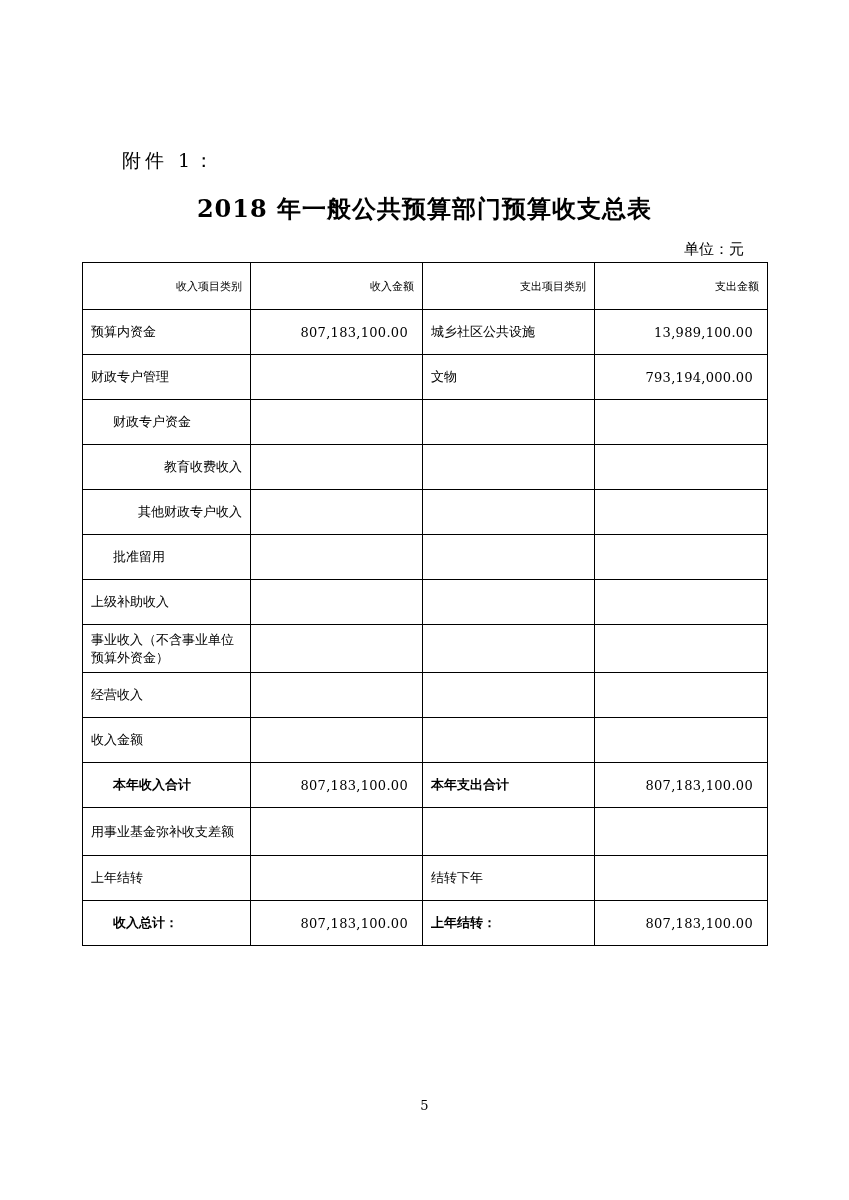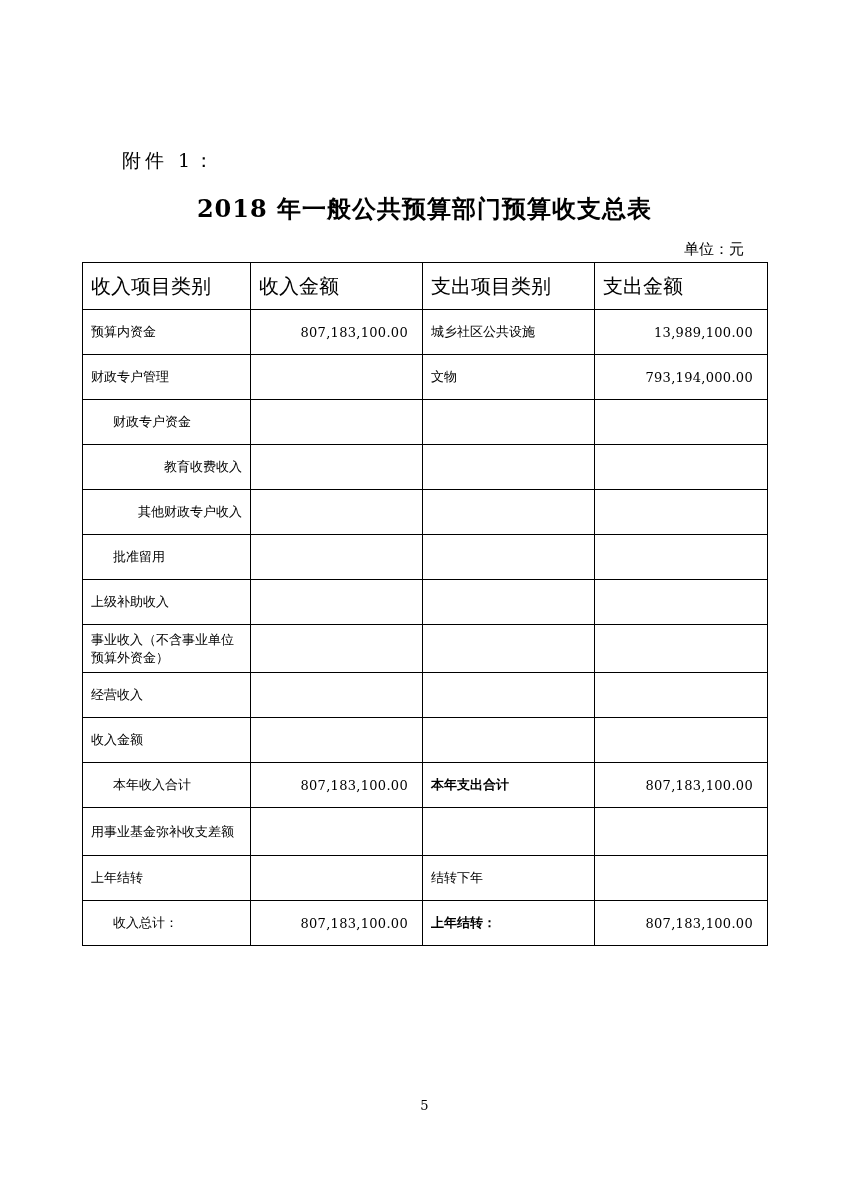--- a/index.html
+++ b/index.html
@@ -64,42 +64,42 @@
     vertical-align: middle;
     font-family: "DejaVu Serif", serif;
   }
   col.c1 { width: 168px; }
   col.c2 { width: 172px; }
   col.c3 { width: 172px; }
   col.c4 { width: 173px; }
 
   table.budget thead td {
     height: 38px;
-    text-align: left;
-    font-size: 20px;
+    text-align: right;
+    font-size: 11px;
   }
   .row-h { height: 45px; }
   .row-h2 { height: 48px; }
   .cell-text {
     display: block;
     text-align: left;
   }
   .num {
     display: block;
     text-align: right;
     padding-right: 6px;
     font-family: "DejaVu Serif", serif;
     letter-spacing: 0.3px;
   }
   .ind2 { padding-left: 22px; }
   .ind3 { padding-left: 30px; text-align: right; }
   .center-bold {
     display: block;
     text-align: left;
-    font-weight: normal;
+    font-weight: bold;
     padding-left: 22px;
   }
   .bold-left {
     display: block;
     text-align: left;
     font-weight: bold;
     font-family: Liberation Mono, monospace;
   }
   .wrap {
     line-height: 1.35;

